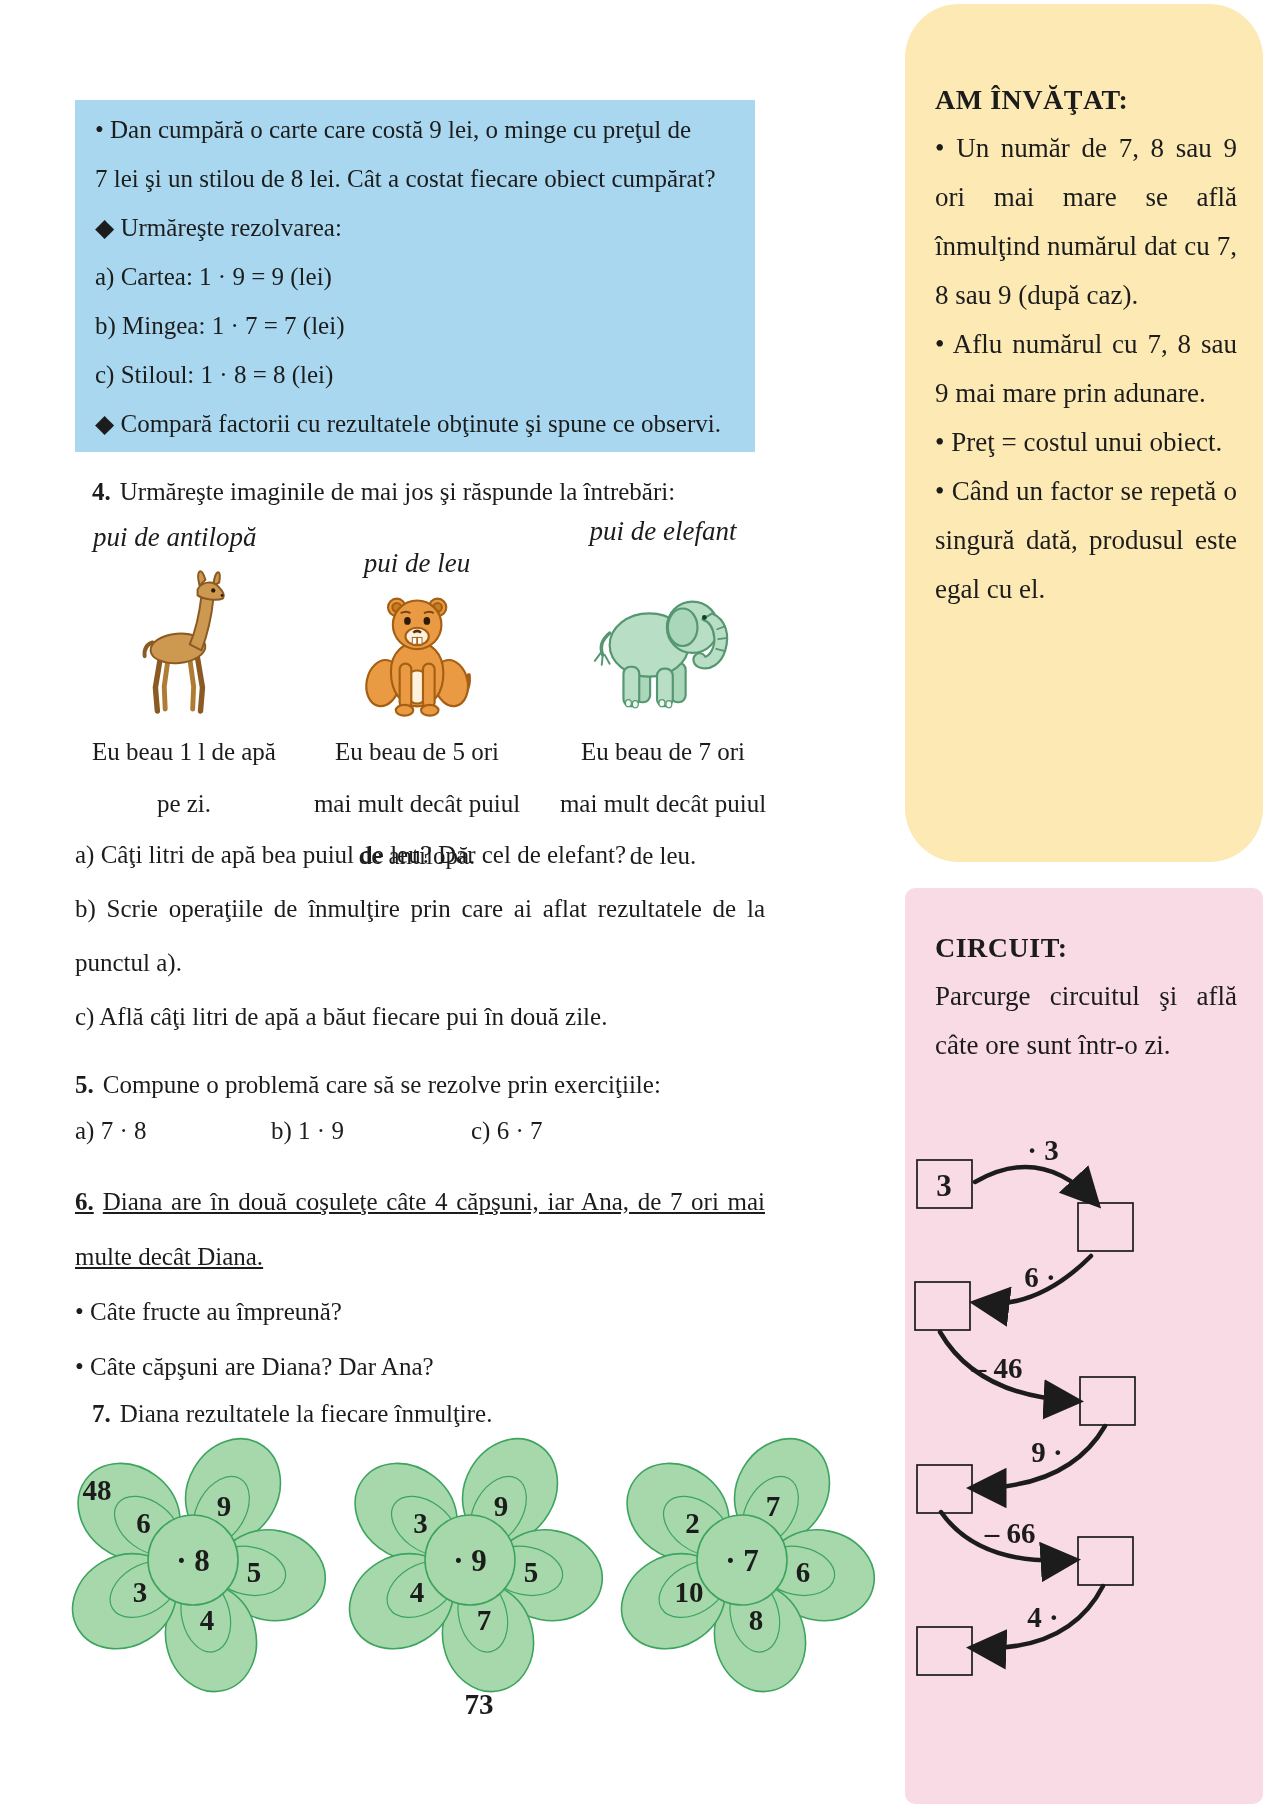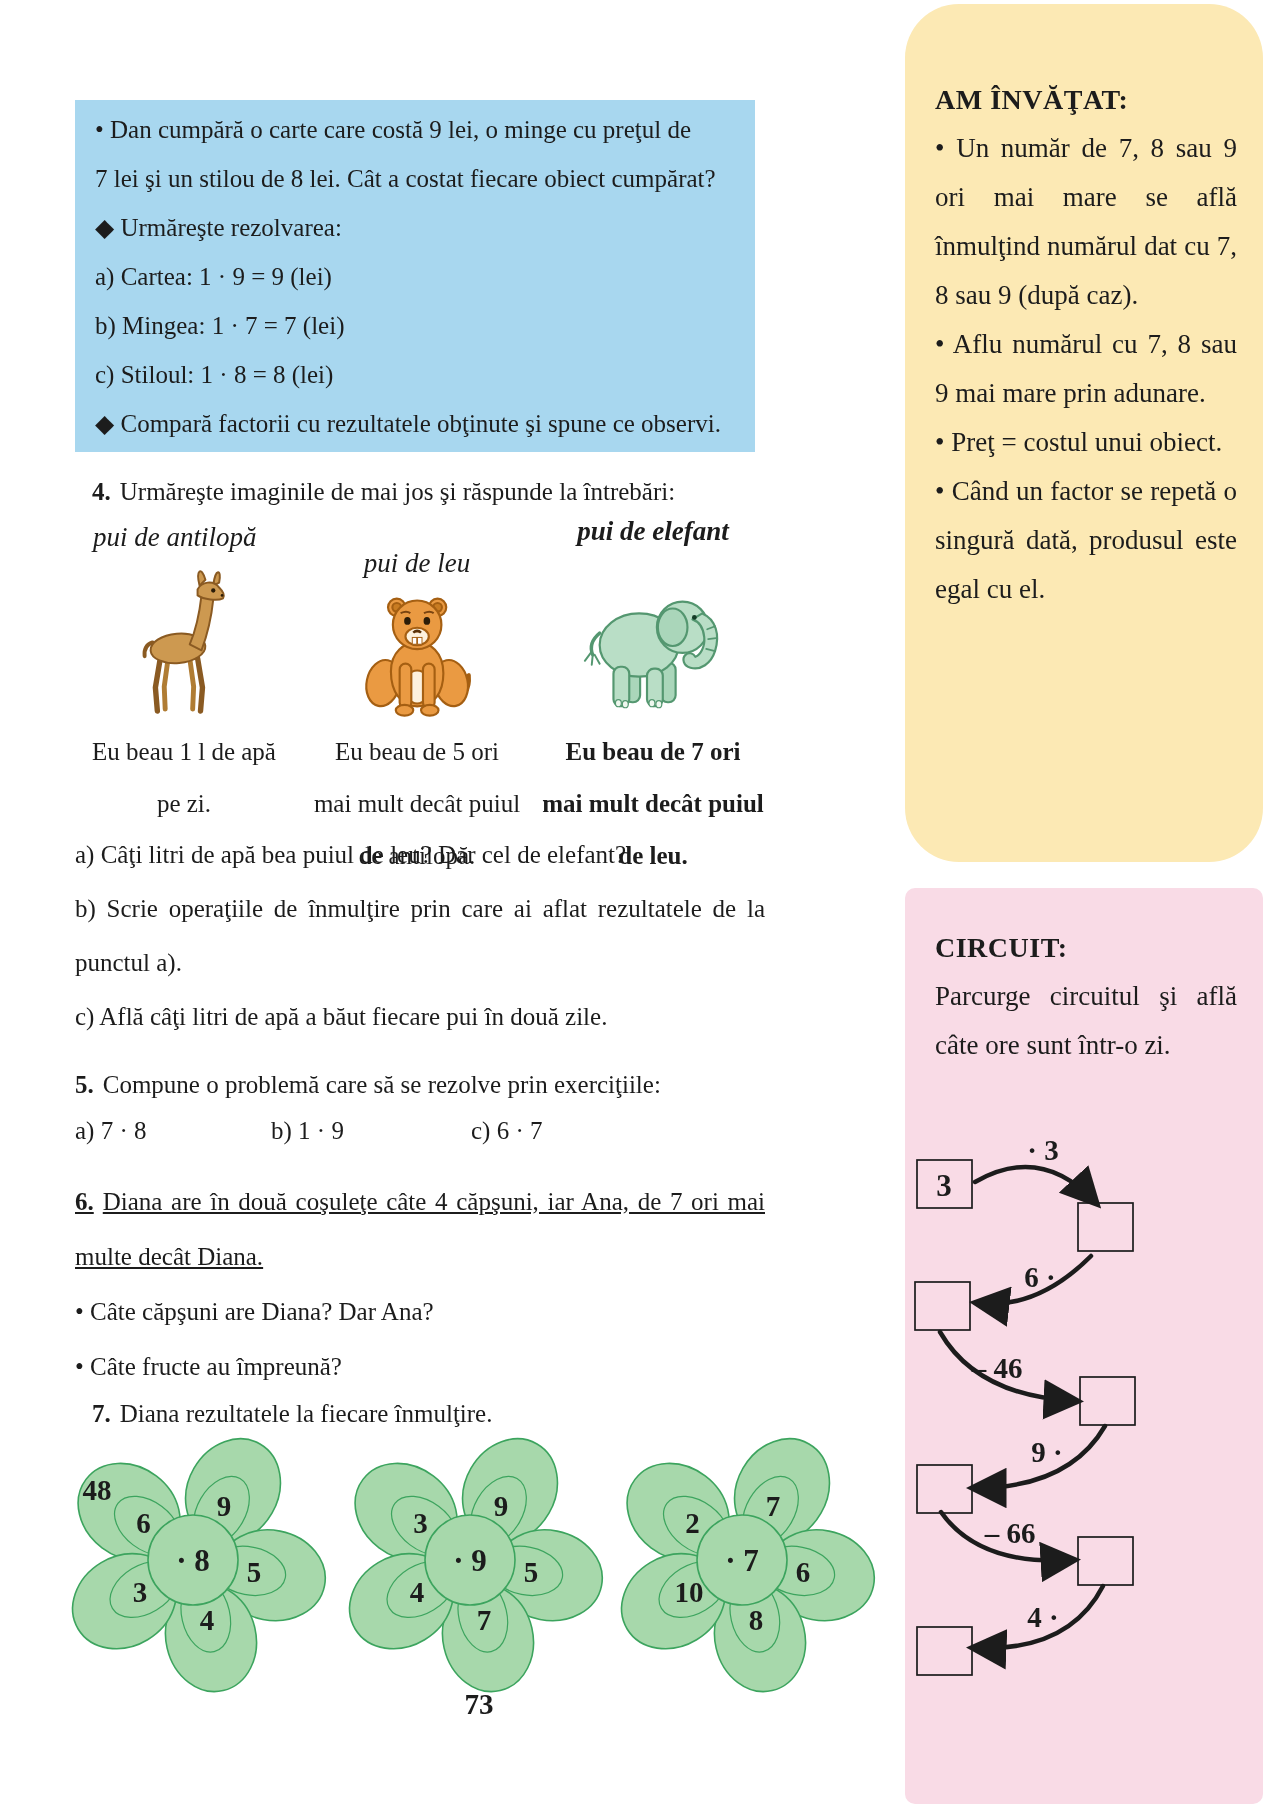--- a/index.html
+++ b/index.html
@@ -23,21 +23,21 @@
   .ex-head { position:absolute; left:92px; width:692px; font-size:25px; line-height:36px; }
   .ex-num { font-weight:bold; margin-right:9px; }
   #ex4-head { top:474px; }
   #ex7-head { top:1396px; }
 
   
   #animals-row { position:absolute; left:75px; top:512px; width:700px; height:326px; }
   .animal-col { position:absolute; top:0; height:100%; margin:0; }
   .col-0 { left:0;   width:218px; }
   .col-1 { left:232px; width:220px; }
-  .col-2 { left:458px; width:240px;font-weight:bold; }
+  .col-2 { left:468px; width:240px; }
   .animal-caption { font-style:italic; font-size:27px; text-align:center; }
   .col-0 .animal-caption { margin-top:10px; text-align:left; padding-left:18px; }
   .col-1 .animal-caption { margin-top:36px; }
   .col-2 .animal-caption { margin-top:4px; text-align:center; }
   .animal-img { position:absolute; left:0; right:0; display:flex; justify-content:center; }
   .col-0 .animal-img { top:52px; }
   .col-1 .animal-img { top:72px; }
   .col-2 .animal-img { top:60px; }
   .animal-speech { position:absolute; left:-6px; right:-6px; top:214px; text-align:center;
                    font-size:25px; line-height:52px; }
@@ -216,22 +216,22 @@
         <span class="ex5-item">b) 1 · 9</span>
         <span class="ex5-item">c) 6 · 7</span>
       </div>
   </section>
 
   <section id="ex6">
     <p>
       <span class="ex-num">6.</span><span>Diana are în două coşuleţe câte 4 căpşuni, iar Ana, de 7 ori mai multe decât Diana.</span>
     </p>
     <div id="ex6-bullets">
+        <div class="fitline">• Câte fructe au împreună?</div>
         <div class="fitline">• Câte căpşuni are Diana? Dar Ana?</div>
-        <div class="fitline">• Câte fructe au împreună?</div>
       </div>
   </section>
 
   <div id="ex7-head" class="ex-head fitline">
     <span class="ex-num">7.</span><span>Diana rezultatele la fiecare înmulţire.</span>
   </div>
 
   <div id="flowers">
       <svg class="flower" style="left:58px" width="270" height="270" viewBox="-135 -135 270 270">
       <g transform="rotate(-53)">

